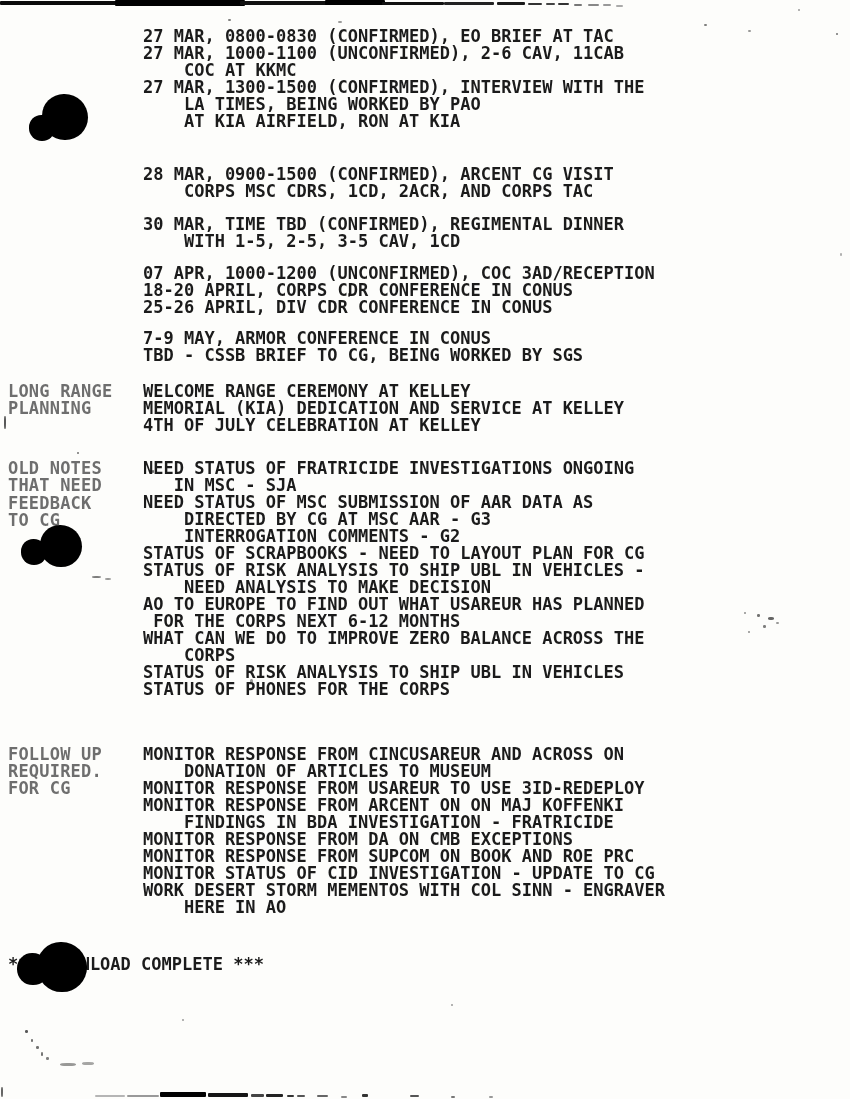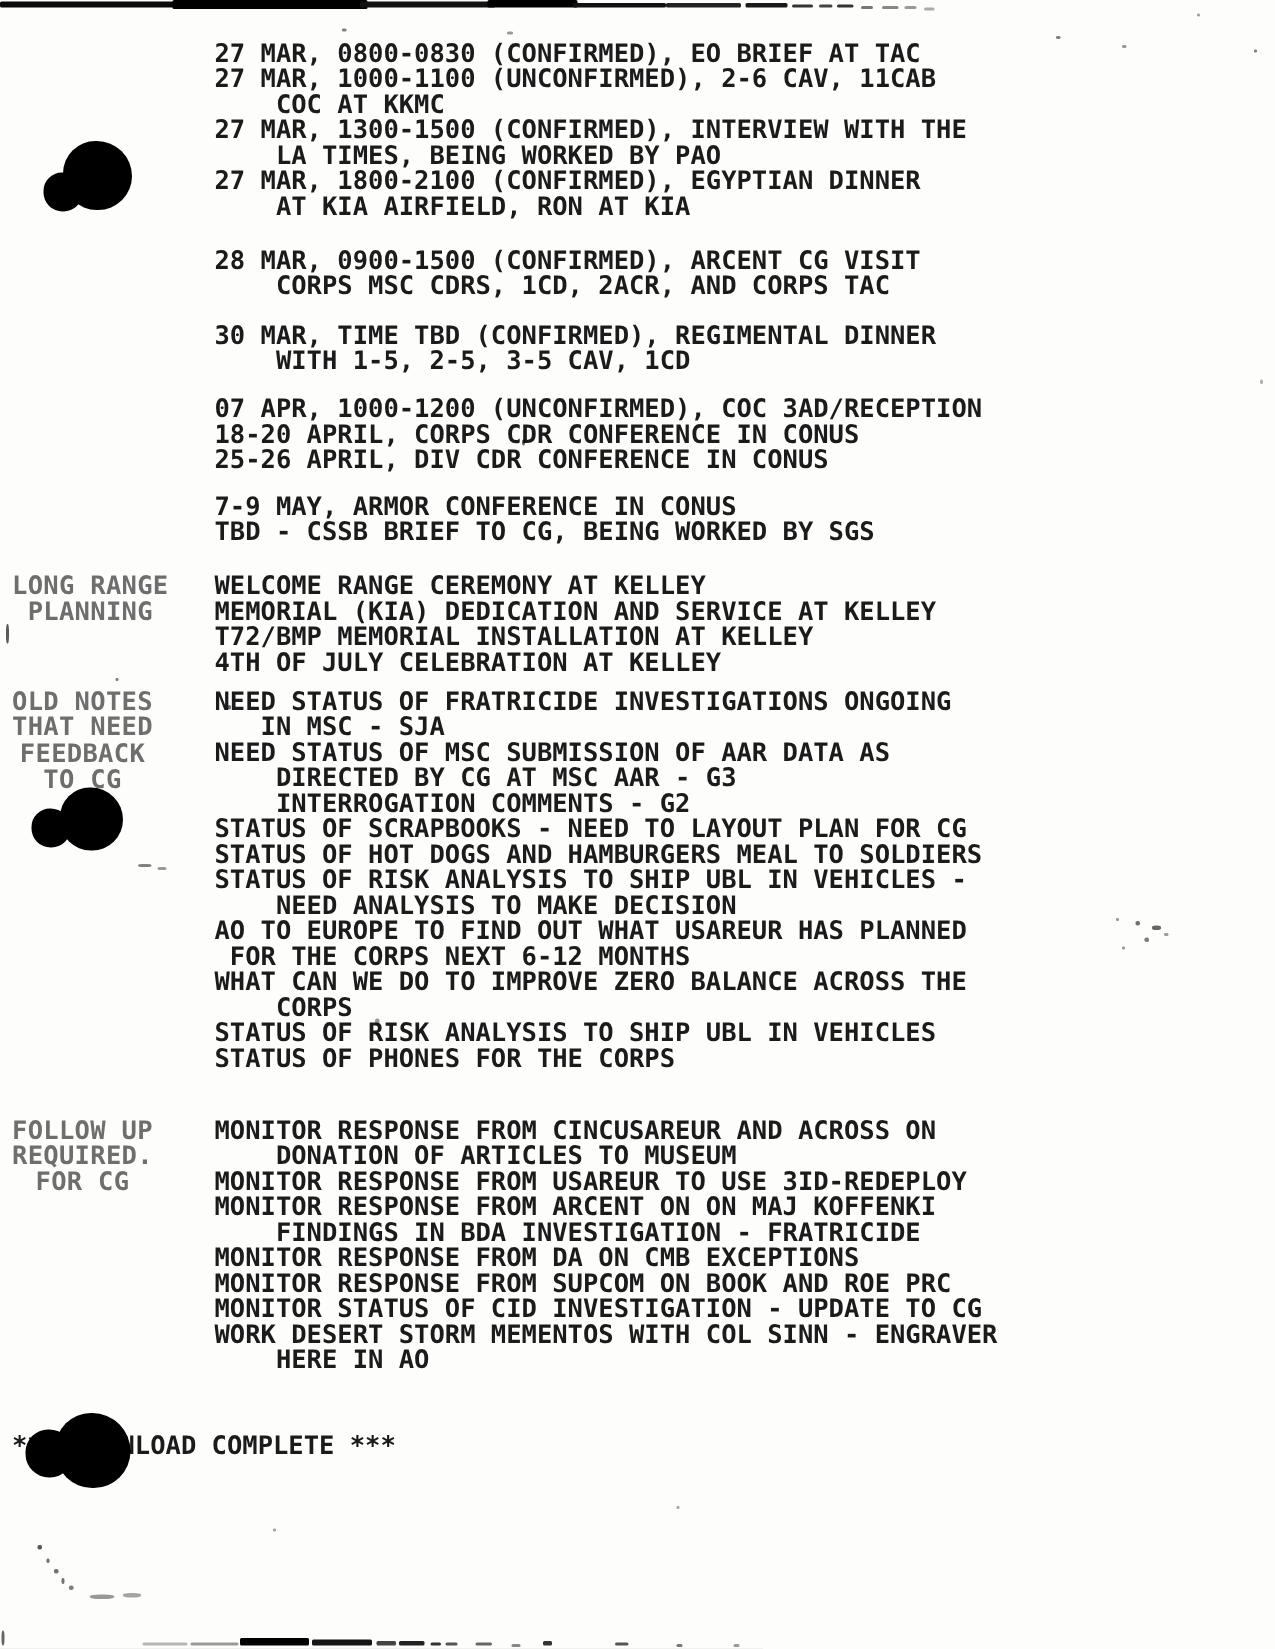--- a/index.html
+++ b/index.html
@@ -8,21 +8,21 @@
     width:850px;height:1099px;
     margin:0 auto;
     background:#fdfdfb;
     overflow:hidden;
     font-family:"DejaVu Sans Mono", "Liberation Mono", monospace;
     font-size:17px;
     font-weight:bold;
     color:#1b1b1b;
   }
   .block{position:absolute;left:0;width:100%;}
-  .label-col{position:absolute;left:8px;top:0;text-align:center;}
+  .label-col{position:absolute;left:8px;top:0;}
   .body-col{position:absolute;top:0;}
   .tline{white-space:pre;min-height:1em;}
   .margin-label{color:#383838;opacity:.72;letter-spacing:.2px;}
   .blob{position:absolute;background:#000;}
   .seg{position:absolute;}
   .speck{position:absolute;background:#000;border-radius:40%;}
 </style>
 </head>
 <body>
 
@@ -44,21 +44,20 @@
       <div class="seg" style="left: 616px; top: 5px; width: 7px; height: 1.5px; background: rgb(170, 170, 170); border-radius: 1px;"></div>
     </div>
   <div id="doc-blocks">
       <div class="block" style="top: 28px;">
         <div class="body-col" style="left: 143px; line-height: 16.2px;">
           <div class="tline">27 MAR, 0800-0830 (CONFIRMED), EO BRIEF AT TAC</div>
           <div class="tline">27 MAR, 1000-1100 (UNCONFIRMED), 2-6 CAV, 11CAB</div>
           <div class="tline">    COC AT KKMC</div>
           <div class="tline">27 MAR, 1300-1500 (CONFIRMED), INTERVIEW WITH THE</div>
           <div class="tline">    LA TIMES, BEING WORKED BY PAO</div>
-          <div class="tline">27 MAR, 1800-2100 (CONFIRMED), EGYPTIAN DINNER</div>
           <div class="tline">    AT KIA AIRFIELD, RON AT KIA</div>
         </div>
       </div>
       <div class="block" style="top: 166px;">
         <div class="body-col" style="left: 143px; line-height: 16.6px;">
           <div class="tline">28 MAR, 0900-1500 (CONFIRMED), ARCENT CG VISIT</div>
           <div class="tline">    CORPS MSC CDRS, 1CD, 2ACR, AND CORPS TAC</div>
         </div>
       </div>
       <div class="block" style="top: 216px;">
@@ -81,39 +80,37 @@
         </div>
       </div>
       <div class="block" style="top: 383px;">
         <div class="label-col" style="line-height: 16.3px;">
           <div class="tline margin-label">LONG RANGE</div>
           <div class="tline margin-label">PLANNING</div>
         </div>
         <div class="body-col" style="left: 143px; line-height: 16.3px;">
           <div class="tline">WELCOME RANGE CEREMONY AT KELLEY</div>
           <div class="tline">MEMORIAL (KIA) DEDICATION AND SERVICE AT KELLEY</div>
-          <div class="tline">T72/BMP MEMORIAL INSTALLATION AT KELLEY</div>
           <div class="tline">4TH OF JULY CELEBRATION AT KELLEY</div>
         </div>
       </div>
       <div class="block" style="top: 460px;">
         <div class="label-col" style="line-height: 17.4px;">
           <div class="tline margin-label">OLD NOTES</div>
           <div class="tline margin-label">THAT NEED</div>
           <div class="tline margin-label">FEEDBACK</div>
           <div class="tline margin-label">TO CG</div>
         </div>
         <div class="body-col" style="left: 143px; line-height: 16.8px;">
           <div class="tline">NEED STATUS OF FRATRICIDE INVESTIGATIONS ONGOING</div>
           <div class="tline">   IN MSC - SJA</div>
           <div class="tline">NEED STATUS OF MSC SUBMISSION OF AAR DATA AS</div>
           <div class="tline">    DIRECTED BY CG AT MSC AAR - G3</div>
           <div class="tline">    INTERROGATION COMMENTS - G2</div>
           <div class="tline">STATUS OF SCRAPBOOKS - NEED TO LAYOUT PLAN FOR CG</div>
-          <div class="tline">STATUS OF HOT DOGS AND HAMBURGERS MEAL TO SOLDIERS</div>
           <div class="tline">STATUS OF RISK ANALYSIS TO SHIP UBL IN VEHICLES -</div>
           <div class="tline">    NEED ANALYSIS TO MAKE DECISION</div>
           <div class="tline">AO TO EUROPE TO FIND OUT WHAT USAREUR HAS PLANNED</div>
           <div class="tline"> FOR THE CORPS NEXT 6-12 MONTHS</div>
           <div class="tline">WHAT CAN WE DO TO IMPROVE ZERO BALANCE ACROSS THE</div>
           <div class="tline">    CORPS</div>
           <div class="tline">STATUS OF RISK ANALYSIS TO SHIP UBL IN VEHICLES</div>
           <div class="tline">STATUS OF PHONES FOR THE CORPS</div>
         </div>
       </div>

